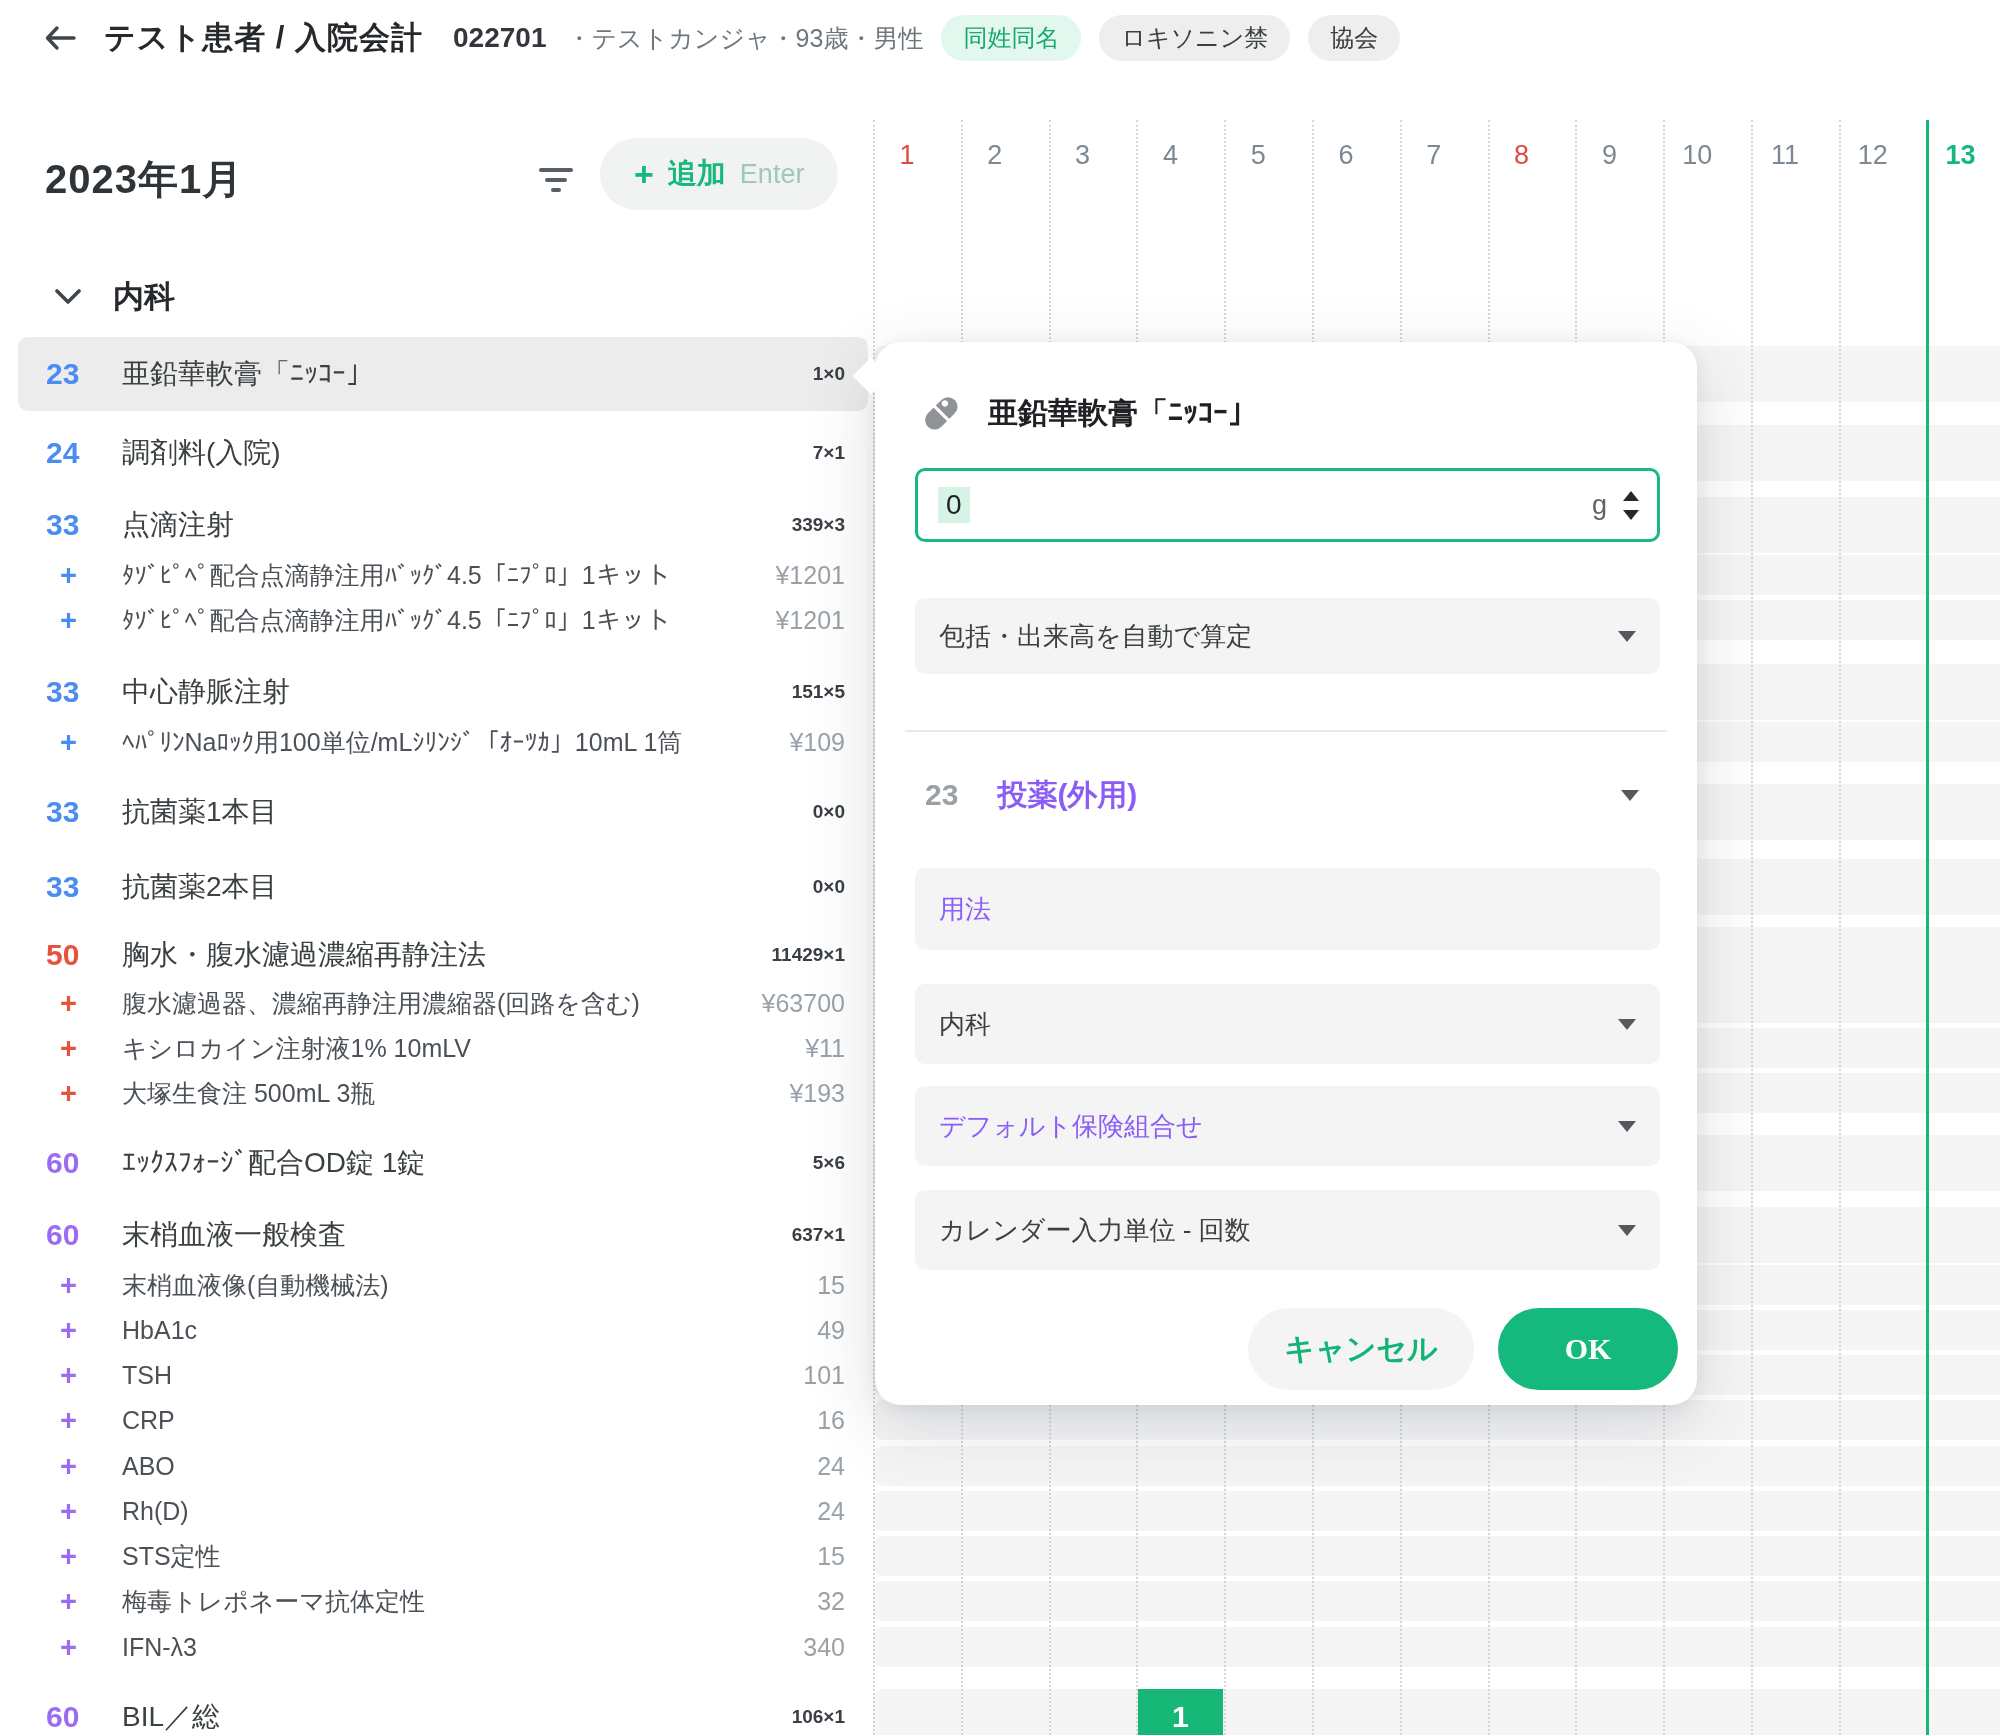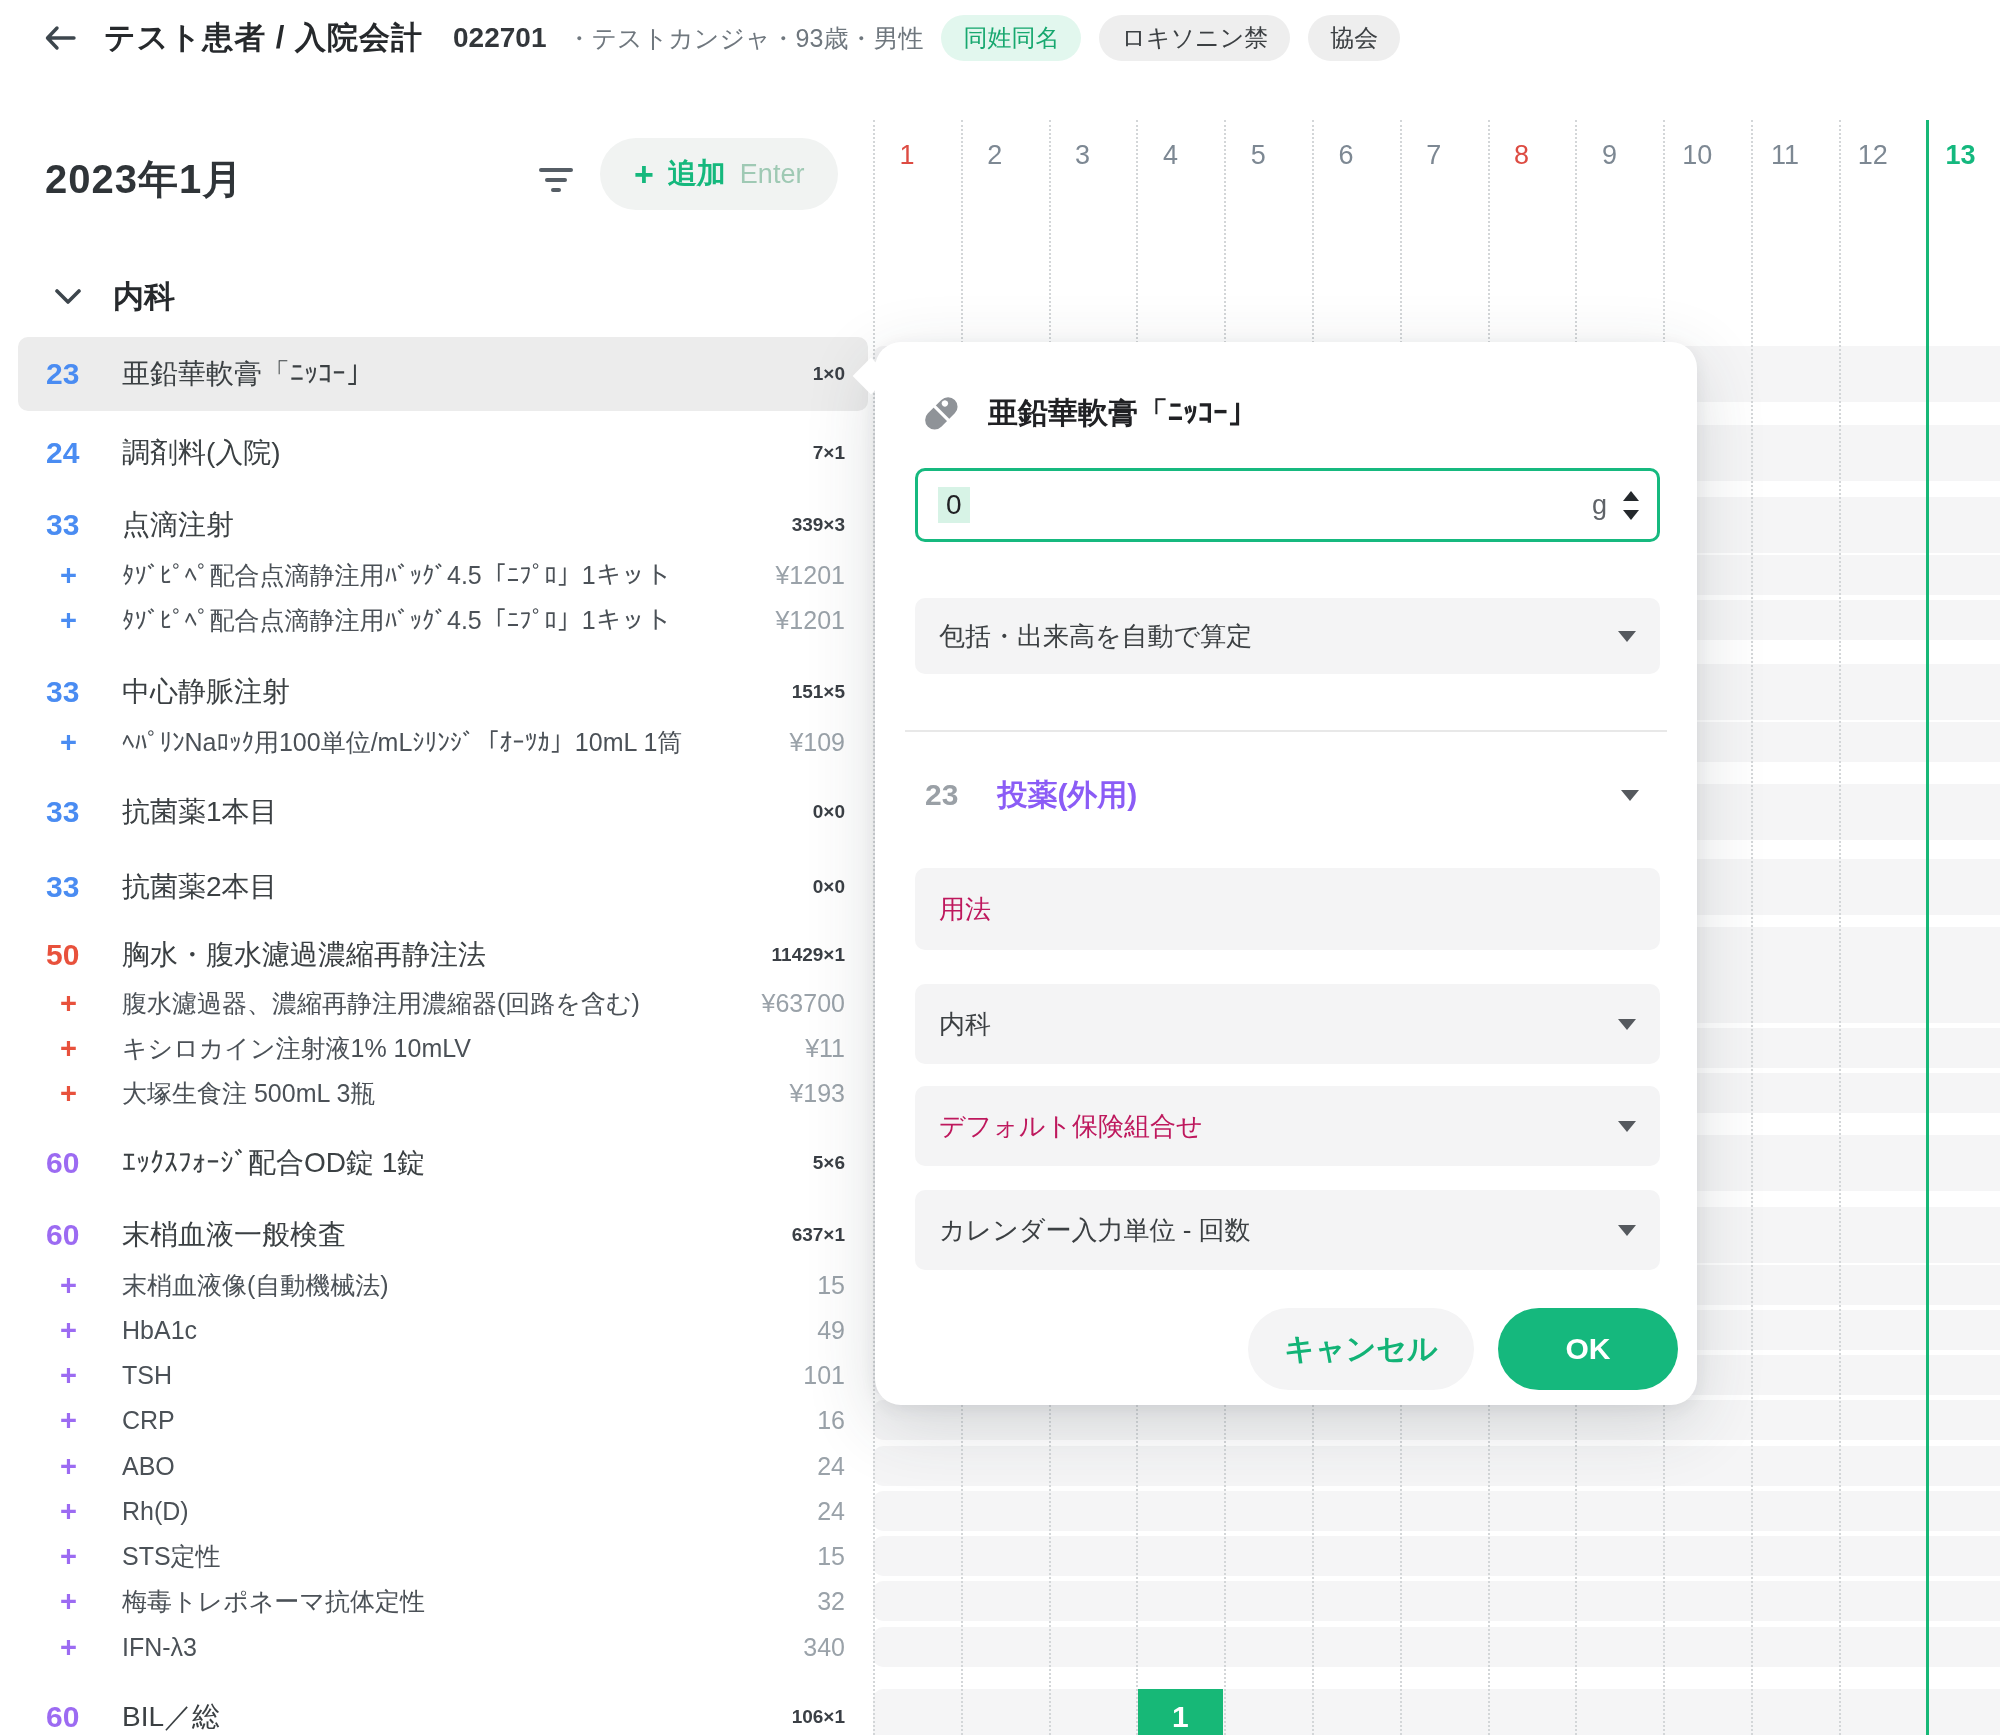--- a/index.html
+++ b/index.html
@@ -60,28 +60,28 @@
   .dose{position:absolute;left:40px;top:126px;width:739px;height:68px;border:3px solid #16b97f;border-radius:10px;background:#fff;
         display:flex;align-items:center;}
   .dose .val{margin-left:20px;font-size:28px;color:#202124;background:#d7f3e6;padding:2px 8px;}
   .dose .unit{margin-left:auto;font-size:27px;color:#5f6368;}
   .spin{margin:0 18px 0 16px;display:flex;flex-direction:column;gap:9px;cursor:pointer;}
   .spin i{width:0;height:0;border-left:8px solid transparent;border-right:8px solid transparent;display:block;}
   .spin .up{border-bottom:10px solid #24282c;}
   .spin .dn{border-top:10px solid #24282c;}
   .sel{position:absolute;left:40px;width:745px;background:#f4f4f5;border-radius:10px;display:flex;align-items:center;cursor:pointer;}
   .sel .txt{margin-left:24px;font-size:26px;color:#3c4043;}
-  .sel .txt.ph{color:#be185d;}
+  .sel .txt.ph{color:#8b5cf6;}
   .caret{margin-left:auto;margin-right:24px;width:0;height:0;border-left:9px solid transparent;border-right:9px solid transparent;border-top:11px solid #55595e;}
   .divider{position:absolute;left:30px;top:388px;width:762px;height:2px;background:#e8e8e8;}
   .catrow{position:absolute;left:50px;top:428px;width:722px;height:50px;display:flex;align-items:center;cursor:pointer;}
   .catrow .ccode{font-size:30px;font-weight:600;color:#9aa0a6;}
   .catrow .clabel{margin-left:39px;font-size:30px;font-weight:600;color:#8b5cf6;}
   .btn{position:absolute;top:966px;height:82px;border-radius:41px;display:flex;align-items:center;justify-content:center;
-       font-size:30px;font-weight:700;cursor:pointer;}
+       font-size:30px;font-weight:700;cursor:pointer;font-family:Liberation Serif, serif;}
   .btn.cancel{left:373px;width:226px;background:#f4f4f5;color:#12b376;}
   .btn.ok{left:623px;width:180px;background:#15b87d;color:#fff;}
 </style>
 </head>
 <body>
 
 <div class="screen">
 
   <div id="cal-layer">
       <div class="stripe" style="top: 346px; height: 56px;"></div>

